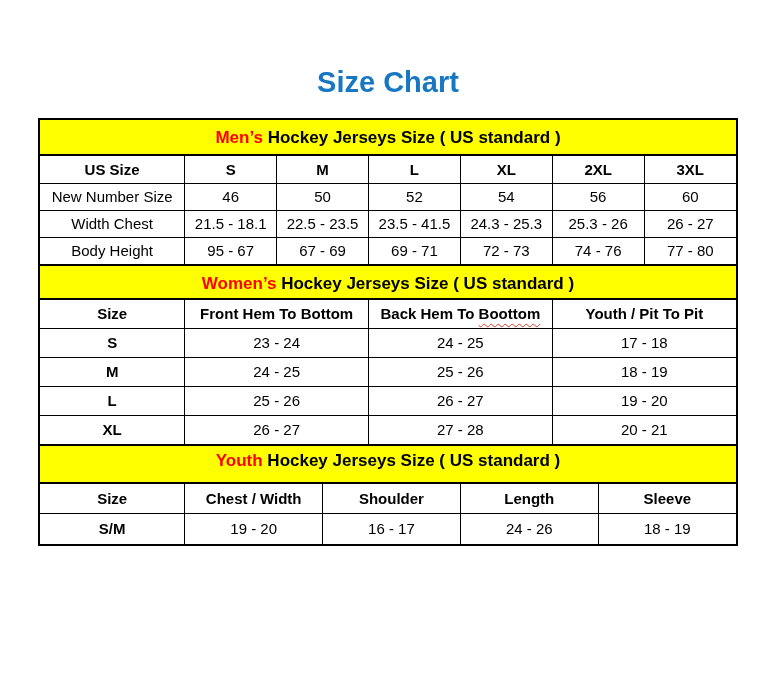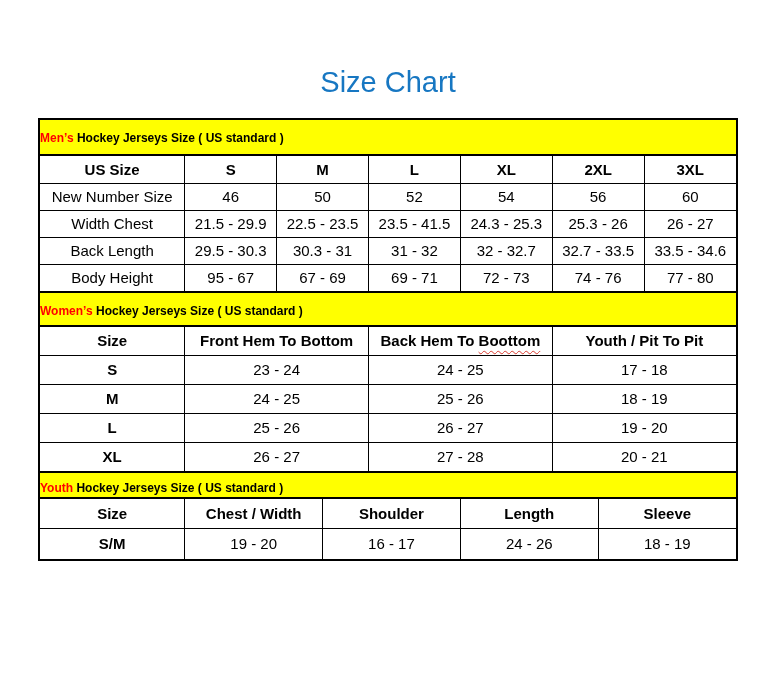--- a/index.html
+++ b/index.html
@@ -9,41 +9,42 @@
     background: #FFFFFF;
     font-family: "Liberation Sans", sans-serif;
     color: #000000;
     overflow: hidden;
   }
   .page-title {
     margin: 64px 0 0 0;
     text-align: center;
     font-size: 29px;
     line-height: 36px;
-    font-weight: normal;
+    font-weight: bold;
     color: #1777C2;
   }
   .chart {
     width: 700px;
     margin: 18px auto 0 auto;
     border: 2px solid #000000;
     background: #FFFFFF;
   }
   .band {
     background: #FFFF00;
+    text-align: center;
     font-weight: bold;
-    font-size: 12px;
+    font-size: 17px;
     height: 36px;
     line-height: 36px;
     border-top: 2px solid #000000;
     border-bottom: 2px solid #000000;
     white-space: pre;
   }
   .band.first { border-top: none; }
-  .band.compact { height: 28px; line-height: 30px; }
+  .band.compact { height: 40px; line-height: 30px; }
   .band .hl { color: #FF0000; }
   table {
     width: 100%;
     border-collapse: collapse;
     table-layout: fixed;
   }
   th, td {
     border: 1px solid #000000;
     text-align: center;
     vertical-align: middle;
@@ -96,35 +97,26 @@
         <td>New Number Size</td>
         <td>46</td>
         <td>50</td>
         <td>52</td>
         <td>54</td>
         <td>56</td>
         <td>60</td>
       </tr>
       <tr>
         <td>Width Chest</td>
-        <td>21.5 - 29.9</td>
+        <td>21.5 - 18.1</td>
         <td>22.5 - 23.5</td>
         <td>23.5 - 41.5</td>
         <td>24.3 - 25.3</td>
         <td>25.3 - 26</td>
         <td>26 - 27</td>
-      </tr>
-      <tr>
-        <td>Back Length</td>
-        <td>29.5 - 30.3</td>
-        <td>30.3 - 31</td>
-        <td>31 - 32</td>
-        <td>32 - 32.7</td>
-        <td>32.7 - 33.5</td>
-        <td>33.5 - 34.6</td>
       </tr>
       <tr>
         <td>Body Height</td>
         <td>95 - 67</td>
         <td>67 - 69</td>
         <td>69 - 71</td>
         <td>72 - 73</td>
         <td>74 - 76</td>
         <td>77 - 80</td>
       </tr>

